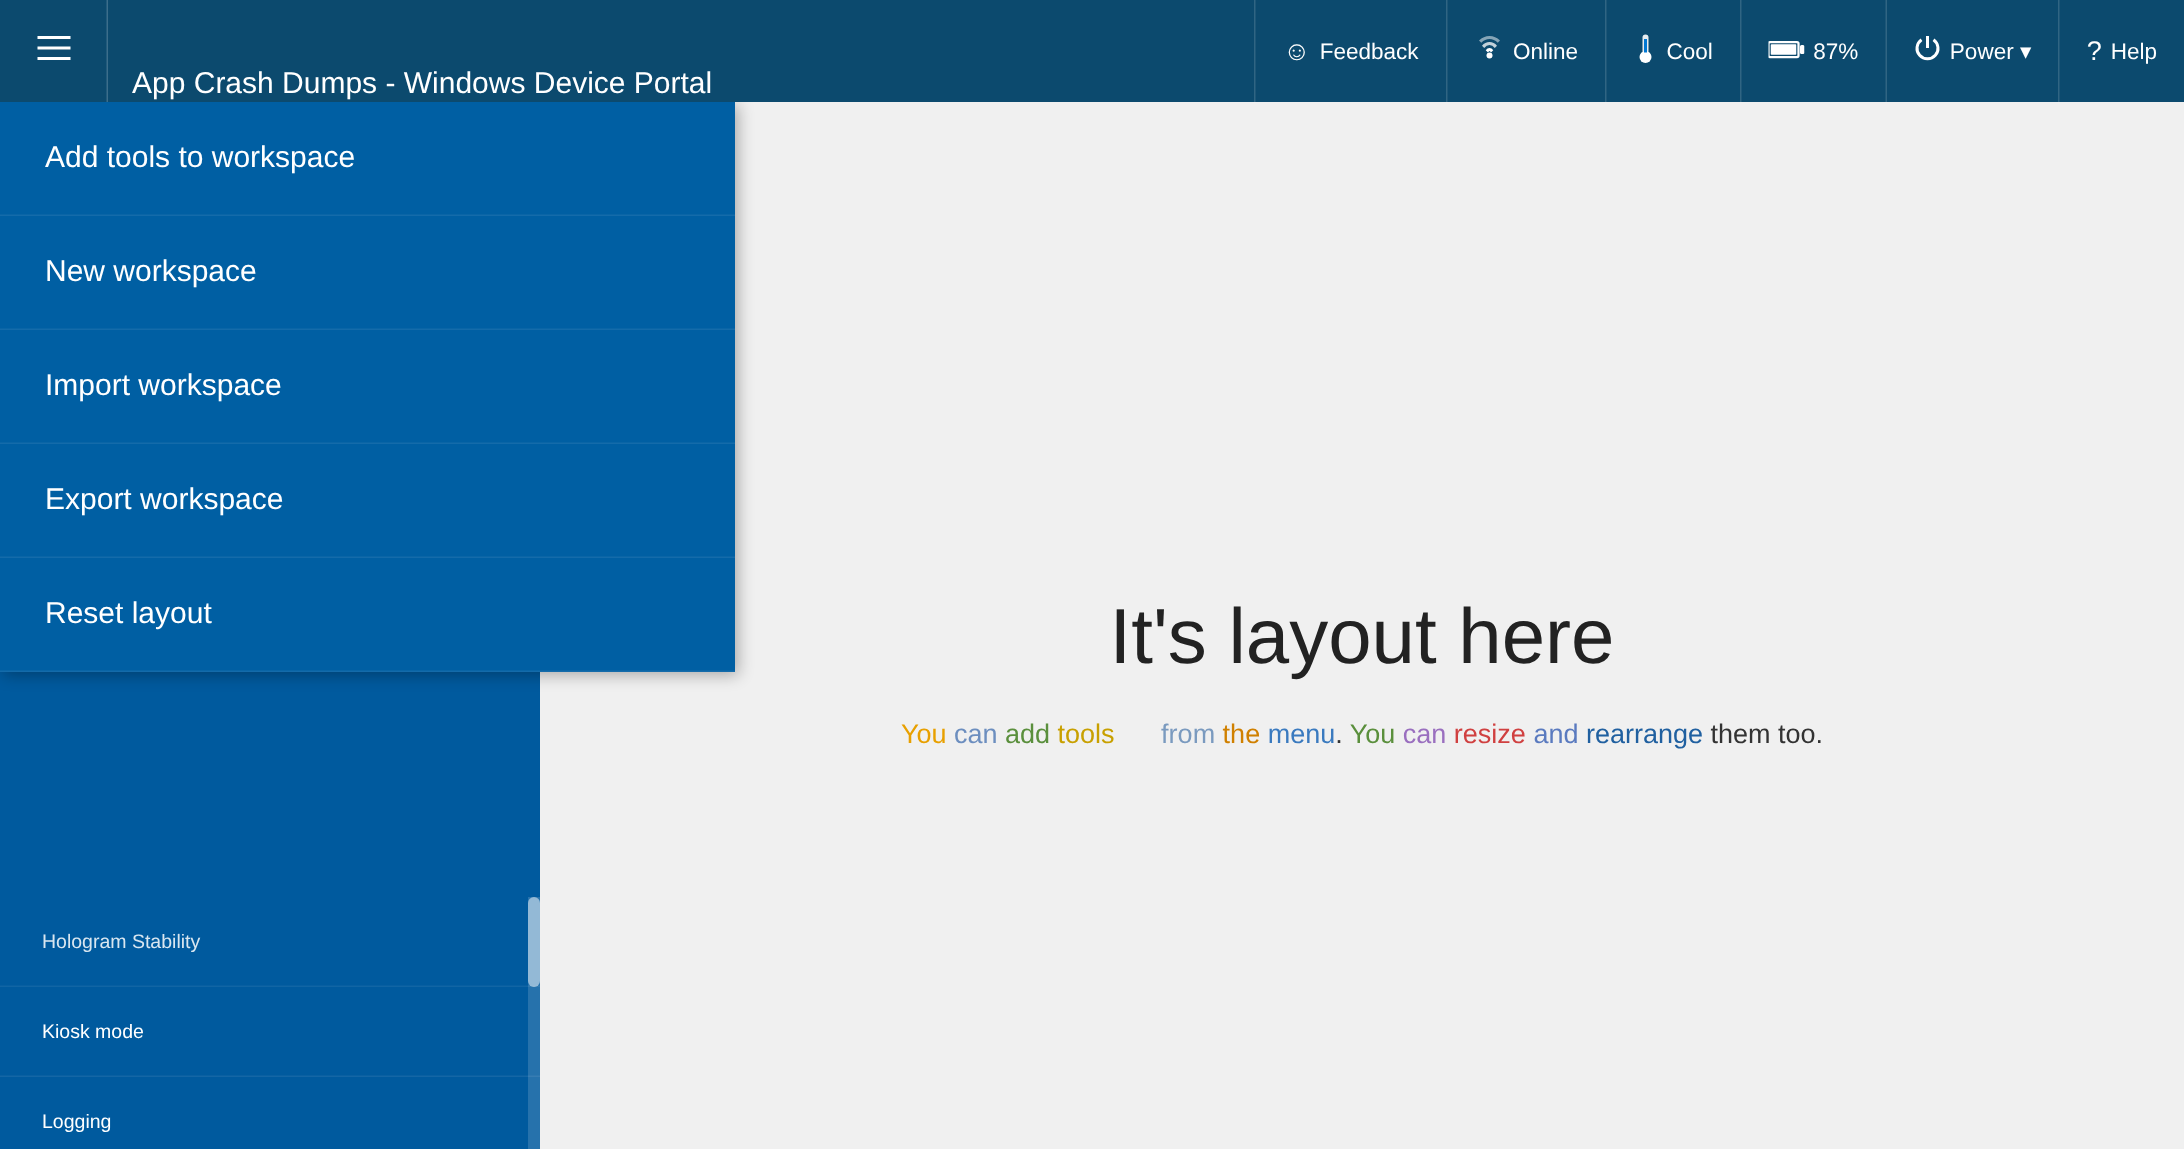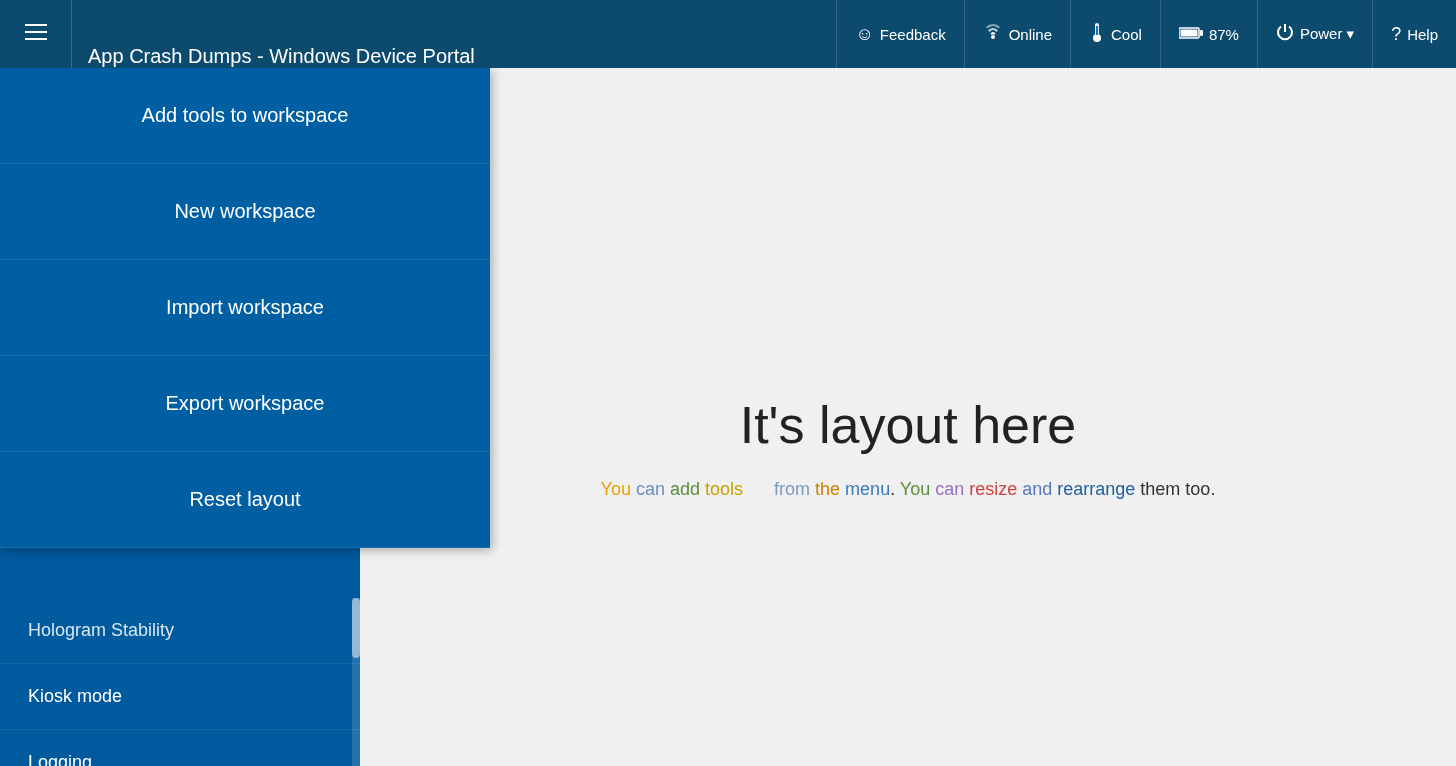--- a/index.html
+++ b/index.html
@@ -81,37 +81,36 @@
     #dropdown-overlay {
       position: absolute;
       top: 0;
       left: 0;
       width: 490px;
       background-color: #005fa3;
       z-index: 10;
       box-shadow: 2px 2px 10px rgba(0,0,0,0.3);
     }
     .dropdown-item {
-      padding: 36px 30px;
+      padding: 26px 30px;
       color: white;
       font-size: 20px;
       font-weight: 300;
       cursor: pointer;
       border-bottom: 1px solid rgba(255,255,255,0.08);
-      text-align: center;
     }
 
     
     #sidebar-nav {
       margin-top: 0;
     }
     .sidebar-item {
       padding: 22px 28px;
       color: white;
-      font-size: 18px;
+      font-size: 13px;
       font-weight: 300;
       cursor: pointer;
       border-bottom: 1px solid rgba(255,255,255,0.08);
     }
     .sidebar-item.partial {
       opacity: 0.85;
     }
 
     
     #sidebar-scrollbar {

